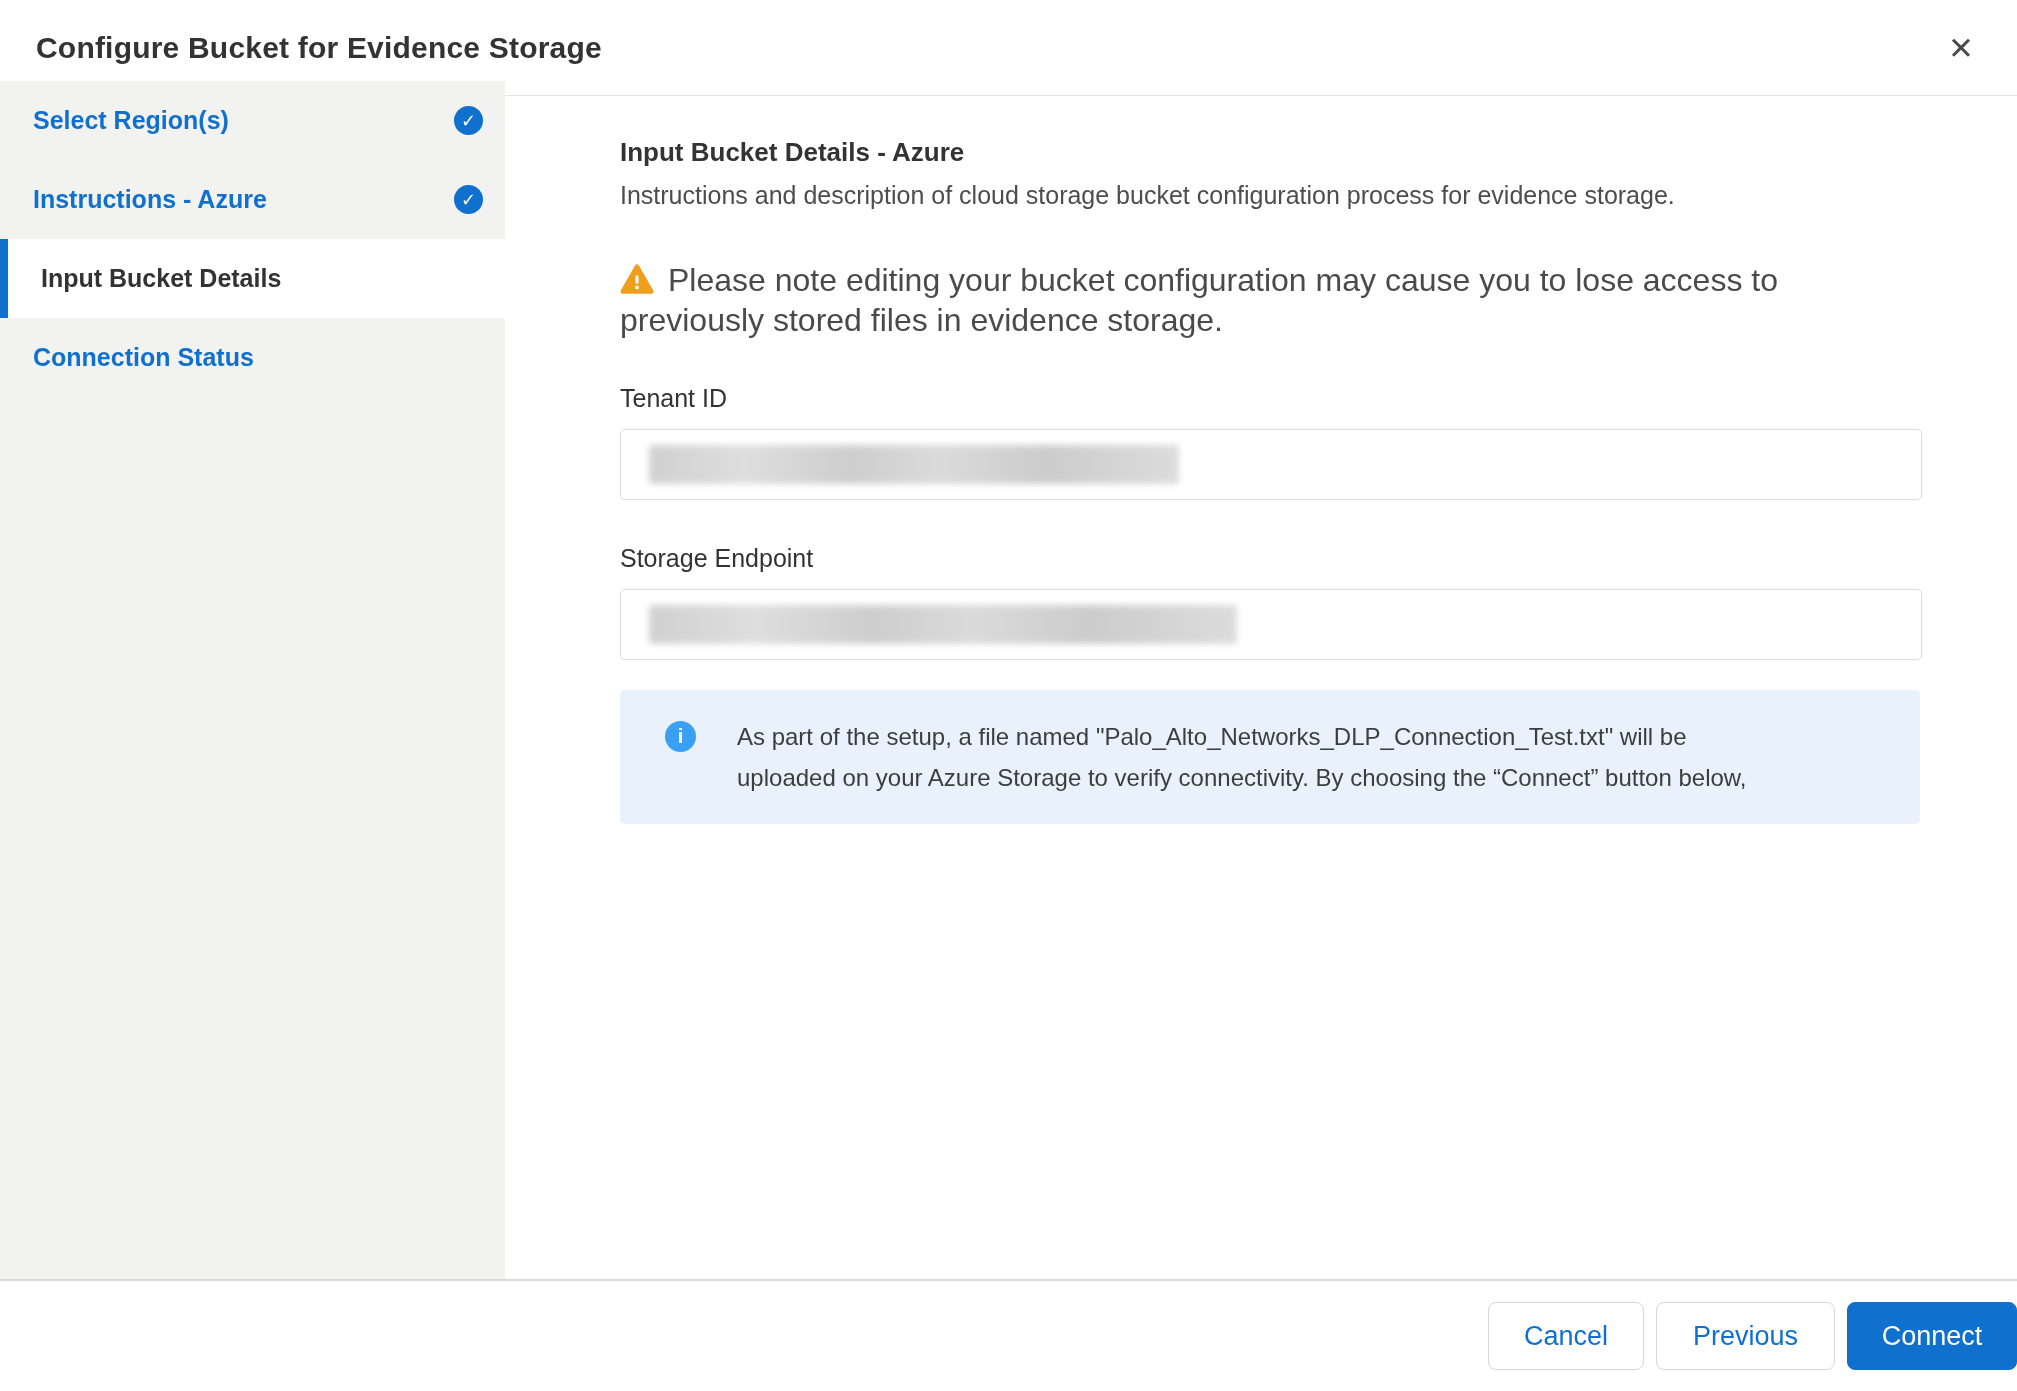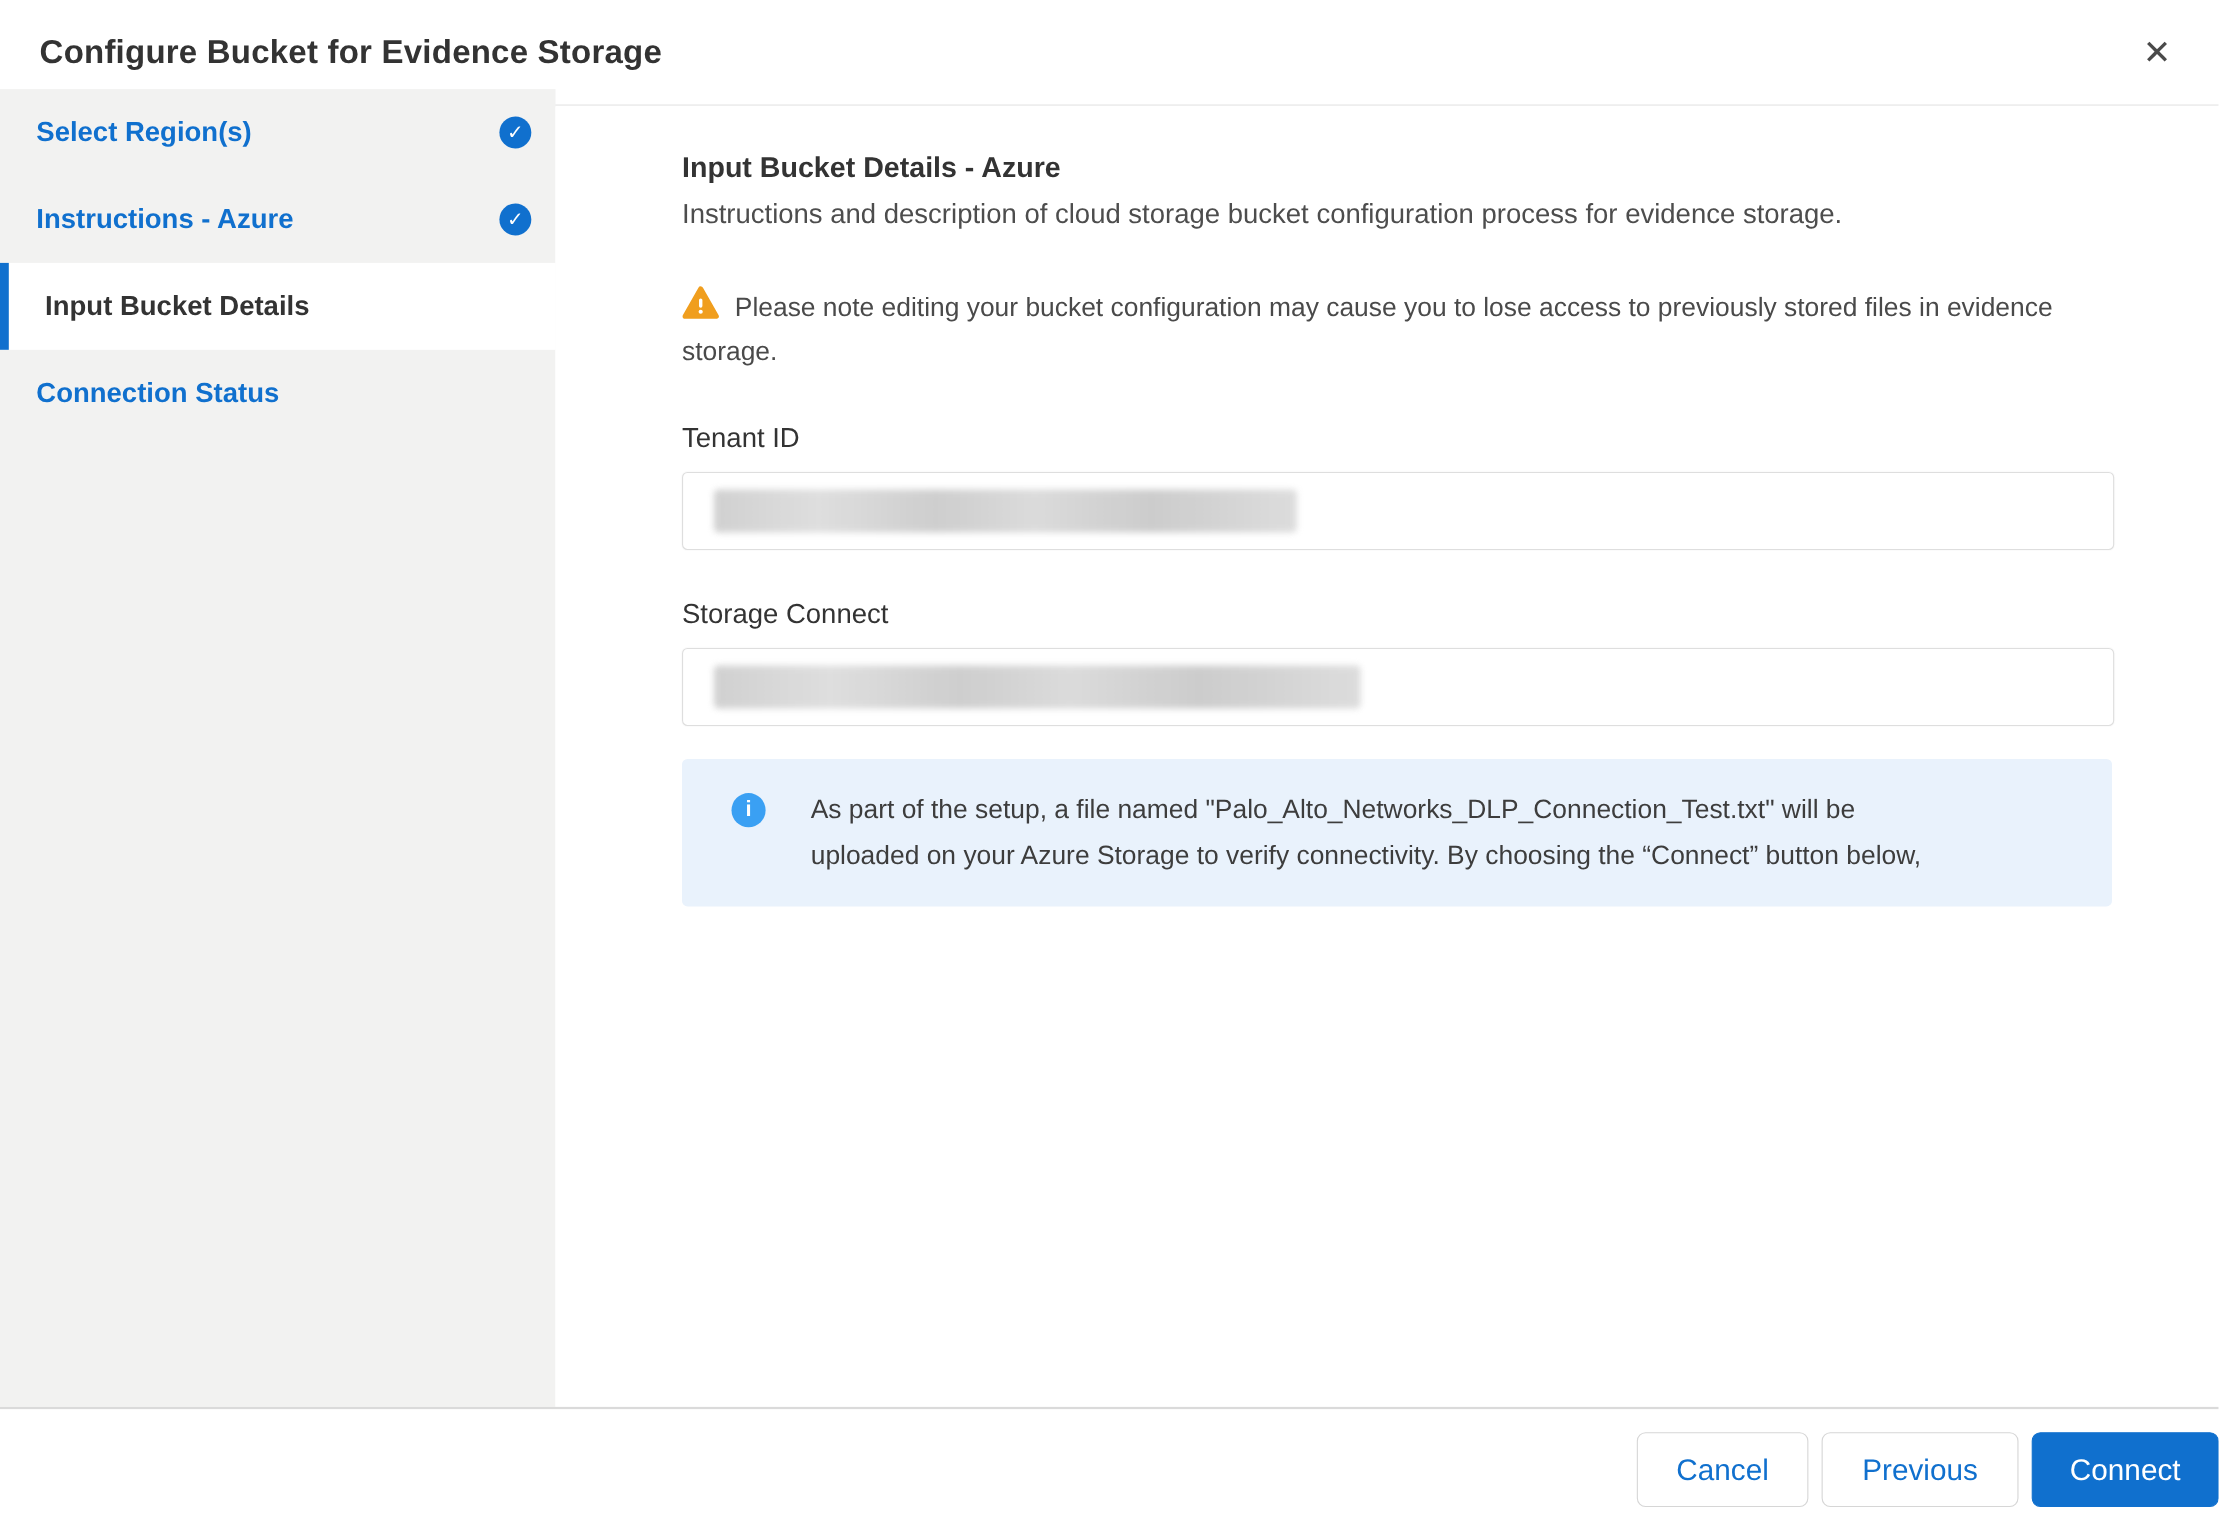--- a/index.html
+++ b/index.html
@@ -56,21 +56,21 @@
   
   .main {
     position: absolute; top: 97px; left: 505px; right: 0; bottom: 112px;
     background: #ffffff; padding: 40px 97px 0 115px;
   }
   .content-title { font-size: 26px; font-weight: 700; color: #333333; }
   .content-subtitle { margin-top: 13px; font-size: 25px; color: #4d4d4d; }
 
   .warning-row {
     margin-top: 50px; width: 1300px;
-    font-size: 24px; line-height: 40px; color: #4a4a4a;
+    font-size: 32px; line-height: 40px; color: #4a4a4a;
   }
   .warning-icon-wrap {
     display: inline-block; width: 34px; height: 31px; margin-right: 14px;
     vertical-align: -4px;
   }
   .warning-icon-wrap svg { width: 34px; height: 31px; display: block; }
 
   .field-label { margin-top: 44px; font-size: 25px; color: #333333; }
   .text-input {
     margin-top: 16px; width: 1302px; height: 71px;
@@ -159,21 +159,21 @@
         <circle cx="12" cy="16.6" r="1.35" fill="#ffffff"></circle>
       </svg>
     </span><span>Please note editing your bucket configuration may cause you to lose access to previously stored files in evidence storage.</span>
   </div>
 
   <div class="field-label">Tenant ID</div>
   <div class="text-input">
     <div class="redacted-blob blob-tenant"></div>
   </div>
 
-  <div class="field-label">Storage Connect</div>
+  <div class="field-label">Storage Endpoint</div>
   <div class="text-input">
     <div class="redacted-blob blob-endpoint"></div>
   </div>
 
   <div class="info-box">
     <div class="info-icon">i</div>
     <div class="info-text">
       <div>As part of the setup, a file named "Palo_Alto_Networks_DLP_Connection_Test.txt" will be</div>
       <div>uploaded on your Azure Storage to verify connectivity. By choosing the “Connect” button below,</div>
     </div>

